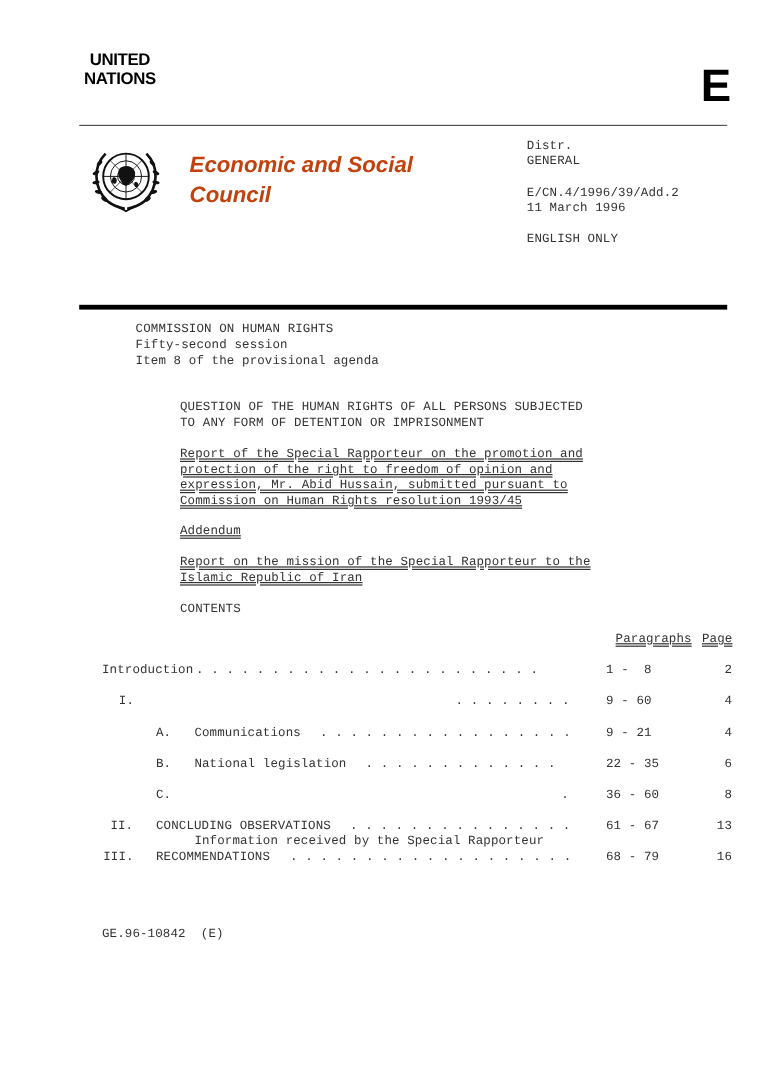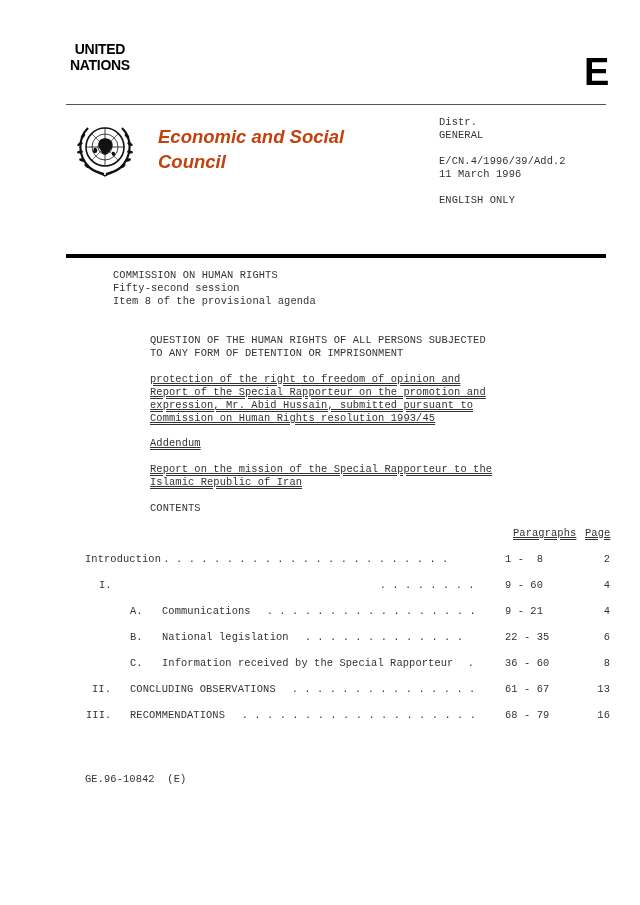--- a/index.html
+++ b/index.html
@@ -182,22 +182,22 @@
   <div>Fifty-second session</div>
   <div>Item 8 of the provisional agenda</div>
 </div>
 
 <div class="abs center-block mono" style="top:334px;">
   <div>QUESTION OF THE HUMAN RIGHTS OF ALL PERSONS SUBJECTED</div>
   <div>TO ANY FORM OF DETENTION OR IMPRISONMENT</div>
 </div>
 
 <div class="abs center-block mono" style="top:373px;">
+  <div><span class="u-dbl">Report of the Special Rapporteur on the promotion and</span></div>
   <div><span class="u-dbl">protection of the right to freedom of opinion and</span></div>
-  <div><span class="u-dbl">Report of the Special Rapporteur on the promotion and</span></div>
   <div><span class="u-dbl">expression, Mr. Abid Hussain, submitted pursuant to</span></div>
   <div><span class="u-dbl">Commission on Human Rights resolution 1993/45</span></div>
 </div>
 
 <div class="abs center-block mono" style="top:437px;">
   <span class="u-dbl">Addendum</span>
 </div>
 
 <div class="abs center-block mono" style="top:463px;">
   <div><span class="u-dbl">Report on the mission of the Special Rapporteur to the</span></div>
@@ -238,21 +238,21 @@
 <div class="toc-row mono" style="top:631px;">
   <span style="left:45px;">B.</span>
   <span style="left:77px;">National legislation</span>
   <span style="left:207px;">  . . . . . . . . . . . . .</span>
   <span class="toc-paras">22 - 35</span>
   <span class="toc-page">6</span>
 </div>
 
 <div class="toc-row mono" style="top:657px;">
   <span style="left:45px;">C.</span>
-  <span style="left:77px;">Information received by the Special Rapporteur</span>
+  <span style="left:77px;margin-top:38px;">Information received by the Special Rapporteur</span>
   <span style="left:370px;">  .</span>
   <span class="toc-paras">36 - 60</span>
   <span class="toc-page">8</span>
 </div>
 
 <div class="toc-row mono" style="top:683px;">
   <span style="left:7px;">II.</span>
   <span style="left:45px;">CONCLUDING OBSERVATIONS</span>
   <span style="left:194px;">  . . . . . . . . . . . . . . .</span>
   <span class="toc-paras">61 - 67</span>

